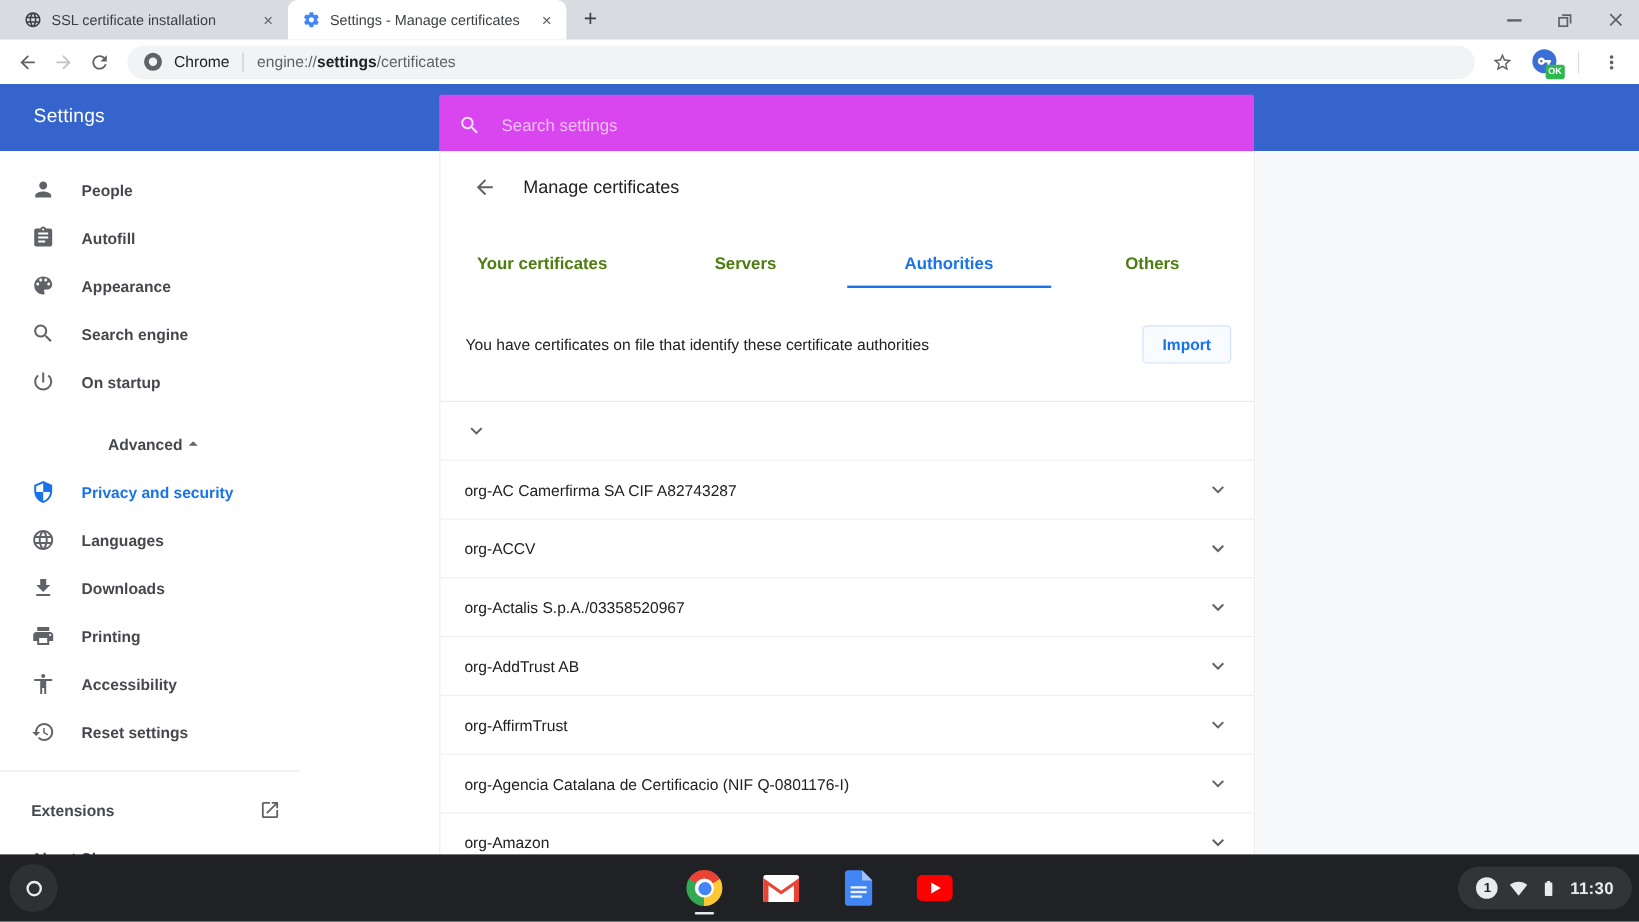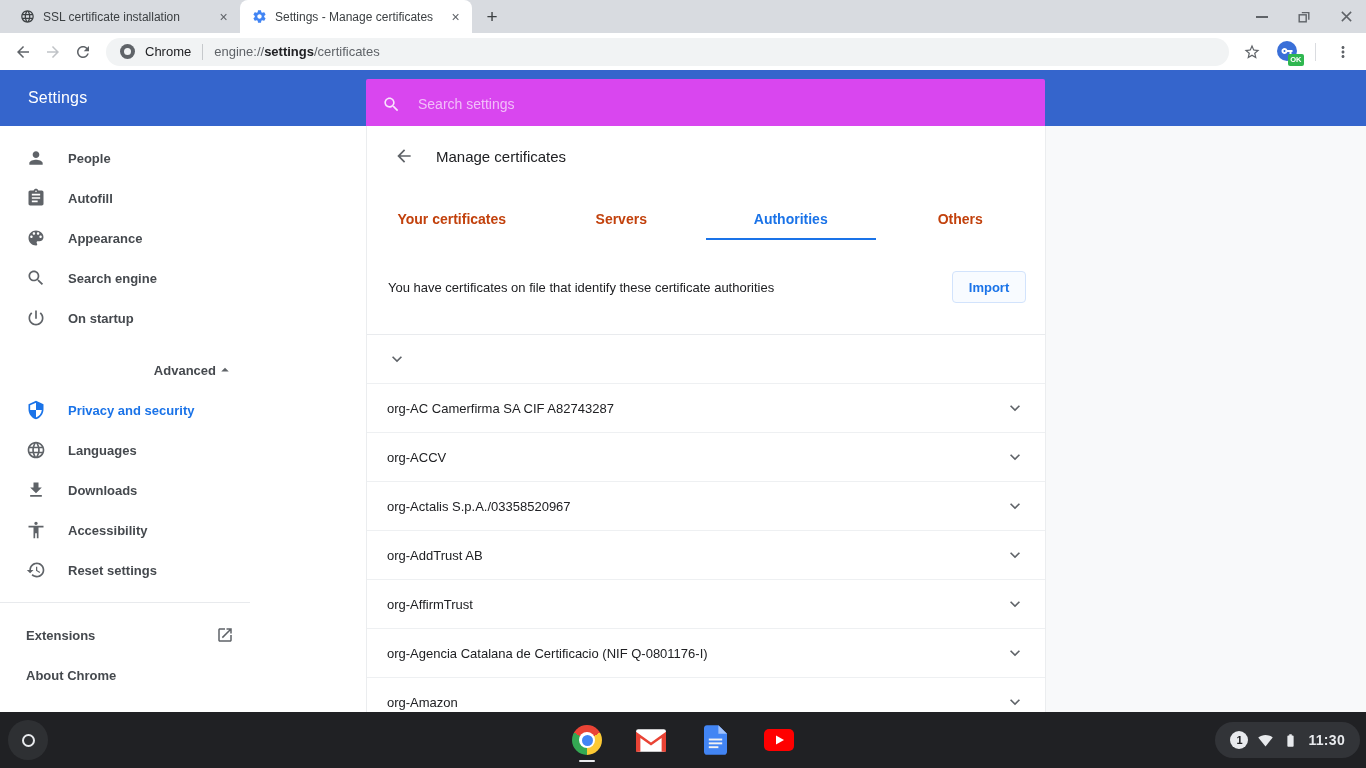--- a/index.html
+++ b/index.html
@@ -52,36 +52,36 @@
 
   
   .content{position:absolute;top:126px;left:0;right:0;bottom:56px;background:#fff;display:flex}
   .sidebar{width:366px;padding-top:12px;flex:none}
   .side-item{height:40px;width:250px;display:flex;align-items:center;gap:22px;padding-left:26px;
     font-size:13px;font-weight:700;color:#45494e;border-radius:0 20px 20px 0;cursor:default}
   .side-item svg{width:20px;height:20px;flex:none}
   .side-item.active{color:#1a73e8}
   .side-item.active svg{fill:#1a73e8}
   .adv-row{margin-top:12px;height:40px;width:250px;display:flex;align-items:center;
-    justify-content:flex-end;padding:0 16px 0 26px;font-size:13px;font-weight:700;color:#45494e}
+    justify-content:center;padding:0 16px 0 26px;font-size:13px;font-weight:700;color:#45494e}
   .adv-row svg{width:18px;height:18px}
   .side-divider{width:250px;border-top:1px solid #e8eaed;margin:12px 0}
   .foot-row{height:40px;width:250px;display:flex;align-items:center;justify-content:space-between;
     padding:0 16px 0 26px;font-size:13px;font-weight:700;color:#45494e}
   .foot-row svg{width:18px;height:18px}
 
   
   .card{width:680px;flex:none;border-left:1px solid #ebedef;border-right:1px solid #ebedef;
     overflow:hidden;background:#fff}
   .card-header{height:60px;display:flex;align-items:center;padding-left:27px;gap:22px}
   .card-header svg{width:20px;height:20px}
   .card-title{font-size:15px;font-weight:400;color:#202124}
   .ctabs{display:flex;height:40px;margin-top:14px}
   .ctab{flex:1;display:flex;align-items:center;justify-content:center;font-size:14px;
-    font-weight:700;color:#c2410c;border-bottom:2px solid transparent}
+    font-weight:700;color:#4d7c0f;border-bottom:2px solid transparent}
   .ctab.active{color:#1a73e8;border-bottom-color:#1a73e8}
   .import-row{height:94px;display:flex;align-items:center;padding:0 19px 0 21px}
   .import-desc{flex:1;font-size:13px;color:#202124}
   .import-btn{width:74px;height:32px;border:1px solid #d2e3fc;border-radius:4px;background:#f8fbff;
     color:#1a73e8;font-size:13px;font-weight:700;display:flex;align-items:center;justify-content:center}
   .cert-list{border-top:1px solid #e9ebee}
   .cert-row{height:49px;display:flex;align-items:center;padding:0 20px;border-bottom:1px solid #eef0f2;
     font-size:13px;color:#202124}
   .cert-row .cert-label{flex:1}
   .cert-row svg{width:20px;height:20px}
@@ -254,20 +254,26 @@
       <span>Languages</span>
     </div>
     <div class="side-item">
       <svg class="ic" viewBox="0 0 24 24">
           <path d="M19 9h-4V3H9v6H5l7 7 7-7zM5 18v2h14v-2H5z"></path>
         </svg>
       <span>Downloads</span>
     </div>
     <div class="side-item">
       <svg class="ic" viewBox="0 0 24 24">
+          <path d="M19 8H5c-1.66 0-3 1.34-3 3v6h4v4h12v-4h4v-6c0-1.66-1.34-3-3-3zm-3 11H8v-5h8v5zm3-7c-.55 0-1-.45-1-1s.45-1 1-1 1 .45 1 1-.45 1-1 1zm-1-9H6v4h12V3z"></path>
+        </svg>
+      <span>Printing</span>
+    </div>
+    <div class="side-item">
+      <svg class="ic" viewBox="0 0 24 24">
           <path d="M12 2c1.1 0 2 .9 2 2s-.9 2-2 2-2-.9-2-2 .9-2 2-2zm9 7h-6v13h-2v-6h-2v6H9V9H3V7h18v2z"></path>
         </svg>
       <span>Accessibility</span>
     </div>
     <div class="side-item">
       <svg class="ic" viewBox="0 0 24 24">
           <path d="M13 3c-4.97 0-9 4.03-9 9H1l3.89 3.89.07.14L9 12H6c0-3.87 3.13-7 7-7s7 3.13 7 7-3.13 7-7 7c-1.93 0-3.68-.79-4.94-2.06l-1.42 1.42C8.27 19.99 10.51 21 13 21c4.97 0 9-4.03 9-9s-4.03-9-9-9zm-1 5v5l4.28 2.54.72-1.21-3.5-2.08V8H12z"></path>
         </svg>
       <span>Reset settings</span>
     </div>

